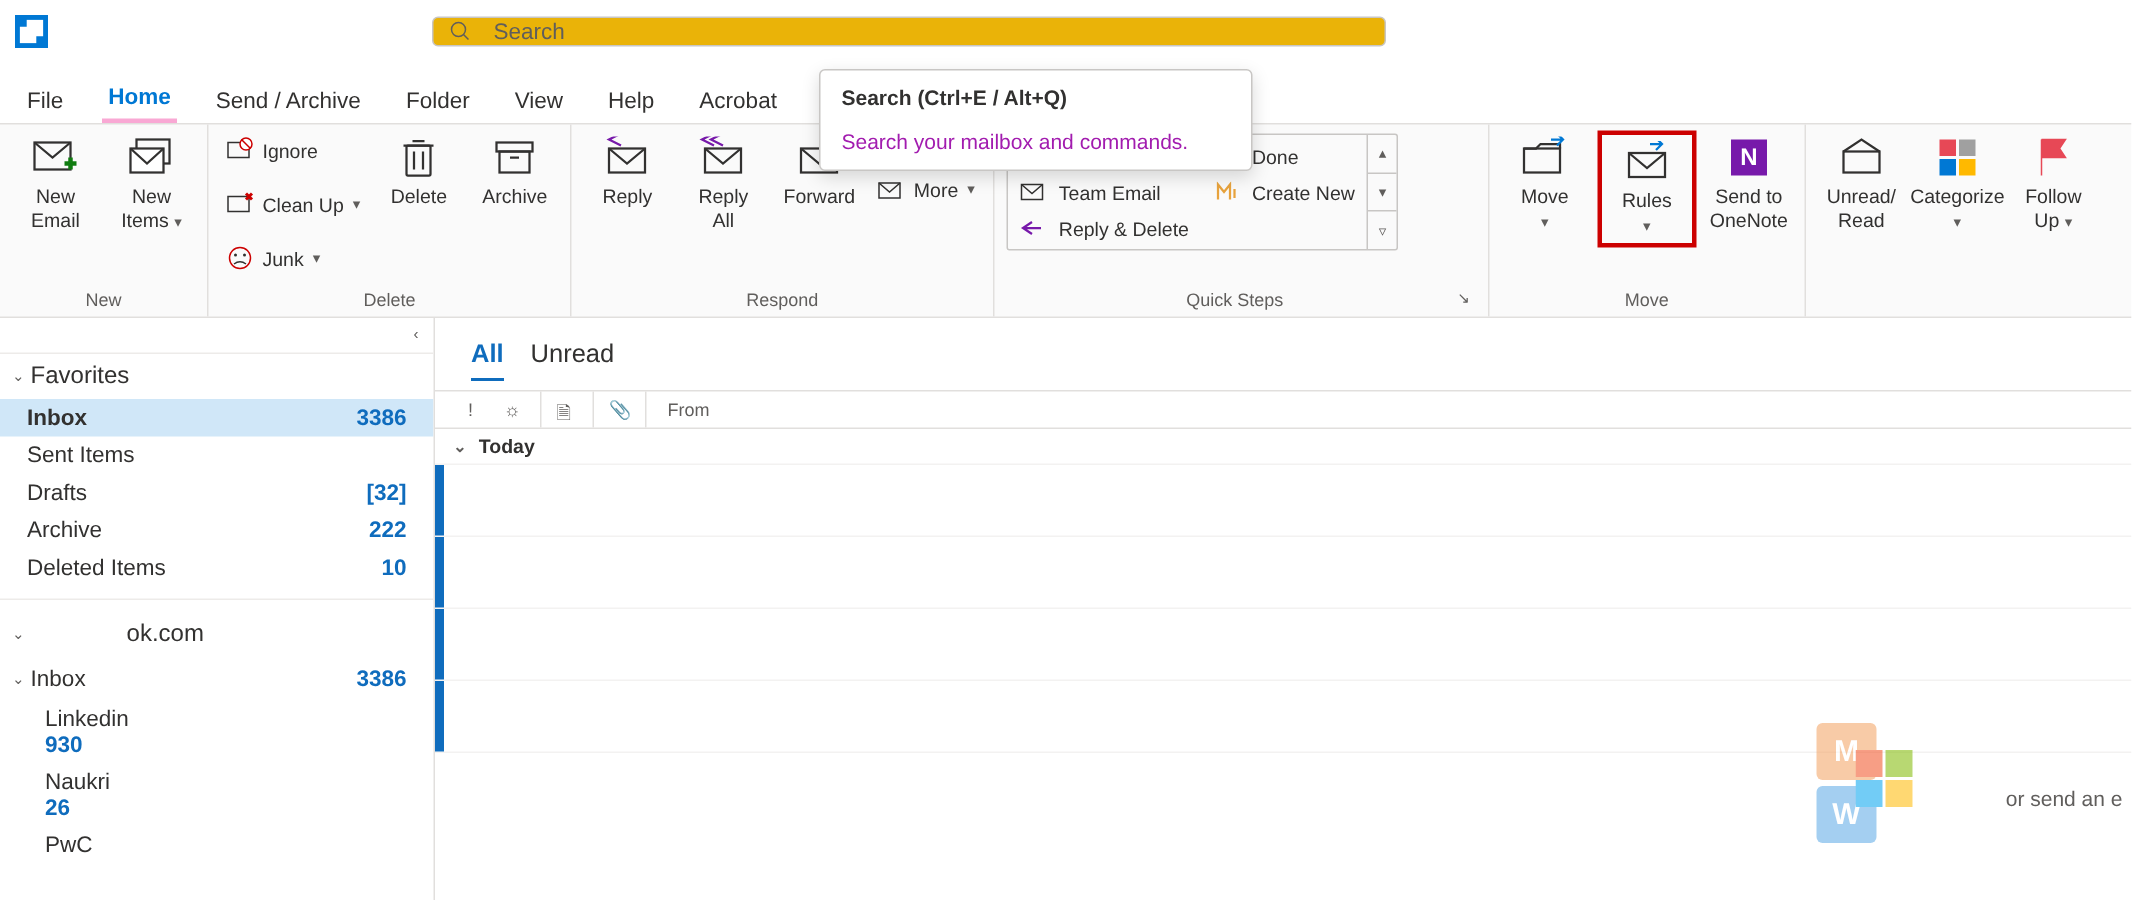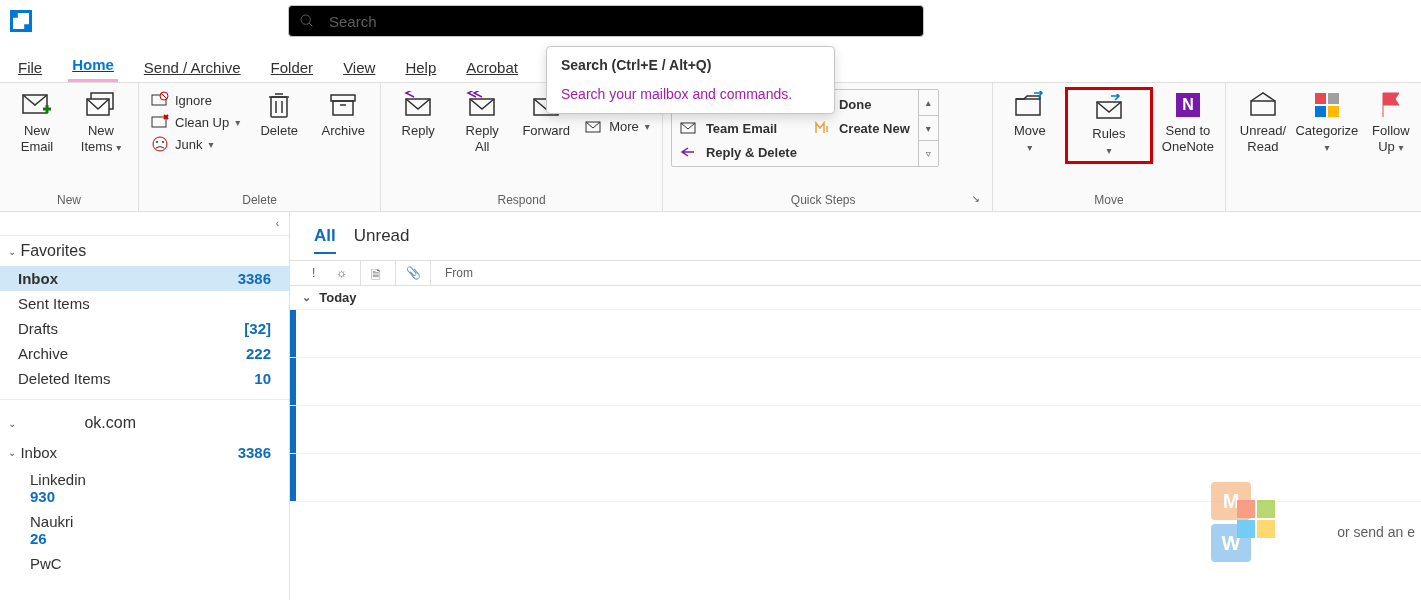--- a/index.html
+++ b/index.html
@@ -2,48 +2,48 @@
 <html><head>
 <meta charset="utf-8">
 <style>
   * { box-sizing: border-box; font-family: "Segoe UI", sans-serif; }
   body { margin:0; padding:0; background:#fff; width:1421px; height:600px; overflow:hidden; color:#323130;}
   
   
   .titlebar { height:42px; display:flex; align-items:center; padding:0 10px; }
   .app-icon { width:22px; height:22px; background:#0078d4; position:relative; margin-right:256px;}
   .app-icon::after { content:""; position:absolute; inset:3px; background:#fff; clip-path: polygon(30% 0,100% 0,100% 70%,70% 70%,70% 100%,0 100%,0 30%,30% 30%);}
-  .search-box { flex:0 0 636px; height:32px; border:1px solid #c8c6c4; border-radius:4px; display:flex; align-items:center; padding:0 10px; background:#000000;}
+  .search-box { flex:0 0 636px; height:20px; border:1px solid #c8c6c4; border-radius:4px; display:flex; align-items:center; padding:0 10px; background:#eab308;}
   .search-box svg { width:16px; height:16px; stroke:#605e5c; fill:none; stroke-width:1.5;}
   .search-box span { margin-left:14px; color:#605e5c; font-size:15px;}
   
   
-  .menubar { height:40px; display:flex; align-items:flex-end; padding:0 14px; gap:22px; font-size:15px;text-decoration:underline; }
+  .menubar { height:40px; display:flex; align-items:flex-end; padding:0 14px; gap:22px; font-size:15px; }
   .menubar .item { padding:6px 4px; cursor:pointer; }
   .menubar .item.active { color:#0078d4; border-bottom:3px solid #f9a8d4; font-weight:600;}
   
   
   .ribbon { height:130px; border-top:1px solid #e1dfdd; border-bottom:1px solid #e1dfdd; display:flex; position:relative; background:#fafafa;}
   .group { border-right:1px solid #e1dfdd; padding:4px 8px 0 8px; display:flex; flex-direction:column; height:100%;}
   .group-content { flex:1; display:flex; align-items:flex-start; gap:6px;}
   .group-label { text-align:center; font-size:12px; color:#605e5c; padding:2px 0 4px 0;}
   .big-btn { display:flex; flex-direction:column; align-items:center; width:58px; padding:4px 2px; cursor:pointer; text-align:center; font-size:13px; line-height:1.2;}
   .big-btn .ic { width:32px; height:28px; margin-bottom:4px; position:relative;}
-  .small-col { display:flex; flex-direction:column; gap:0; padding-top:2px;}
+  .small-col { display:flex; flex-direction:column; gap:14px; padding-top:2px;}
   .small-btn { display:flex; align-items:center; gap:6px; padding:2px 4px; font-size:13px; cursor:pointer; white-space:nowrap;}
   .small-btn .ic { width:18px; height:18px; position:relative;}
   .qs-box { border:1px solid #c8c6c4; border-radius:2px; display:flex; height:78px; margin-top:2px;}
-  .qs-col { padding:2px 8px; display:flex; flex-direction:column; justify-content:space-around;font-weight:bold;}
+  .qs-col { padding:2px 8px; display:flex; flex-direction:column; justify-content:space-around;}
   .qs-item { display:flex; align-items:center; gap:8px; font-size:13px; cursor:pointer; white-space:nowrap;}
   .qs-item .ic { width:18px; height:14px;}
   .qs-side { width:20px; border-left:1px solid #c8c6c4; display:flex; flex-direction:column;}
   .qs-side div { flex:1; display:flex; align-items:center; justify-content:center; border-bottom:1px solid #c8c6c4; cursor:pointer;}
   .qs-side div:last-child { border-bottom:none;}
   .chev { font-size:10px; color:#605e5c;}
-  .highlight-box { border:3px solid #c00; padding:0 12px;}
+  .highlight-box { border:3px solid #c00; padding:0 1px;}
   
   
   .body { display:flex; height:calc(600px - 42px - 40px - 130px);}
   .nav { width:290px; border-right:1px solid #e1dfdd; overflow:hidden; font-size:15px;}
   .collapse-bar { height:24px; display:flex; justify-content:flex-end; align-items:center; padding-right:10px; border-bottom:1px solid #edebe9;}
   .nav-section-hdr { display:flex; align-items:center; padding:6px 8px; font-size:16px; cursor:pointer;}
   .nav-section-hdr .chev { margin-right:4px;}
   .nav-row { display:flex; justify-content:space-between; padding:4px 18px 4px 18px; cursor:pointer;}
   .nav-row.selected { background:#d0e7f8; font-weight:600;}
   .nav-row .count { color:#0f6cbd; font-weight:600;}

